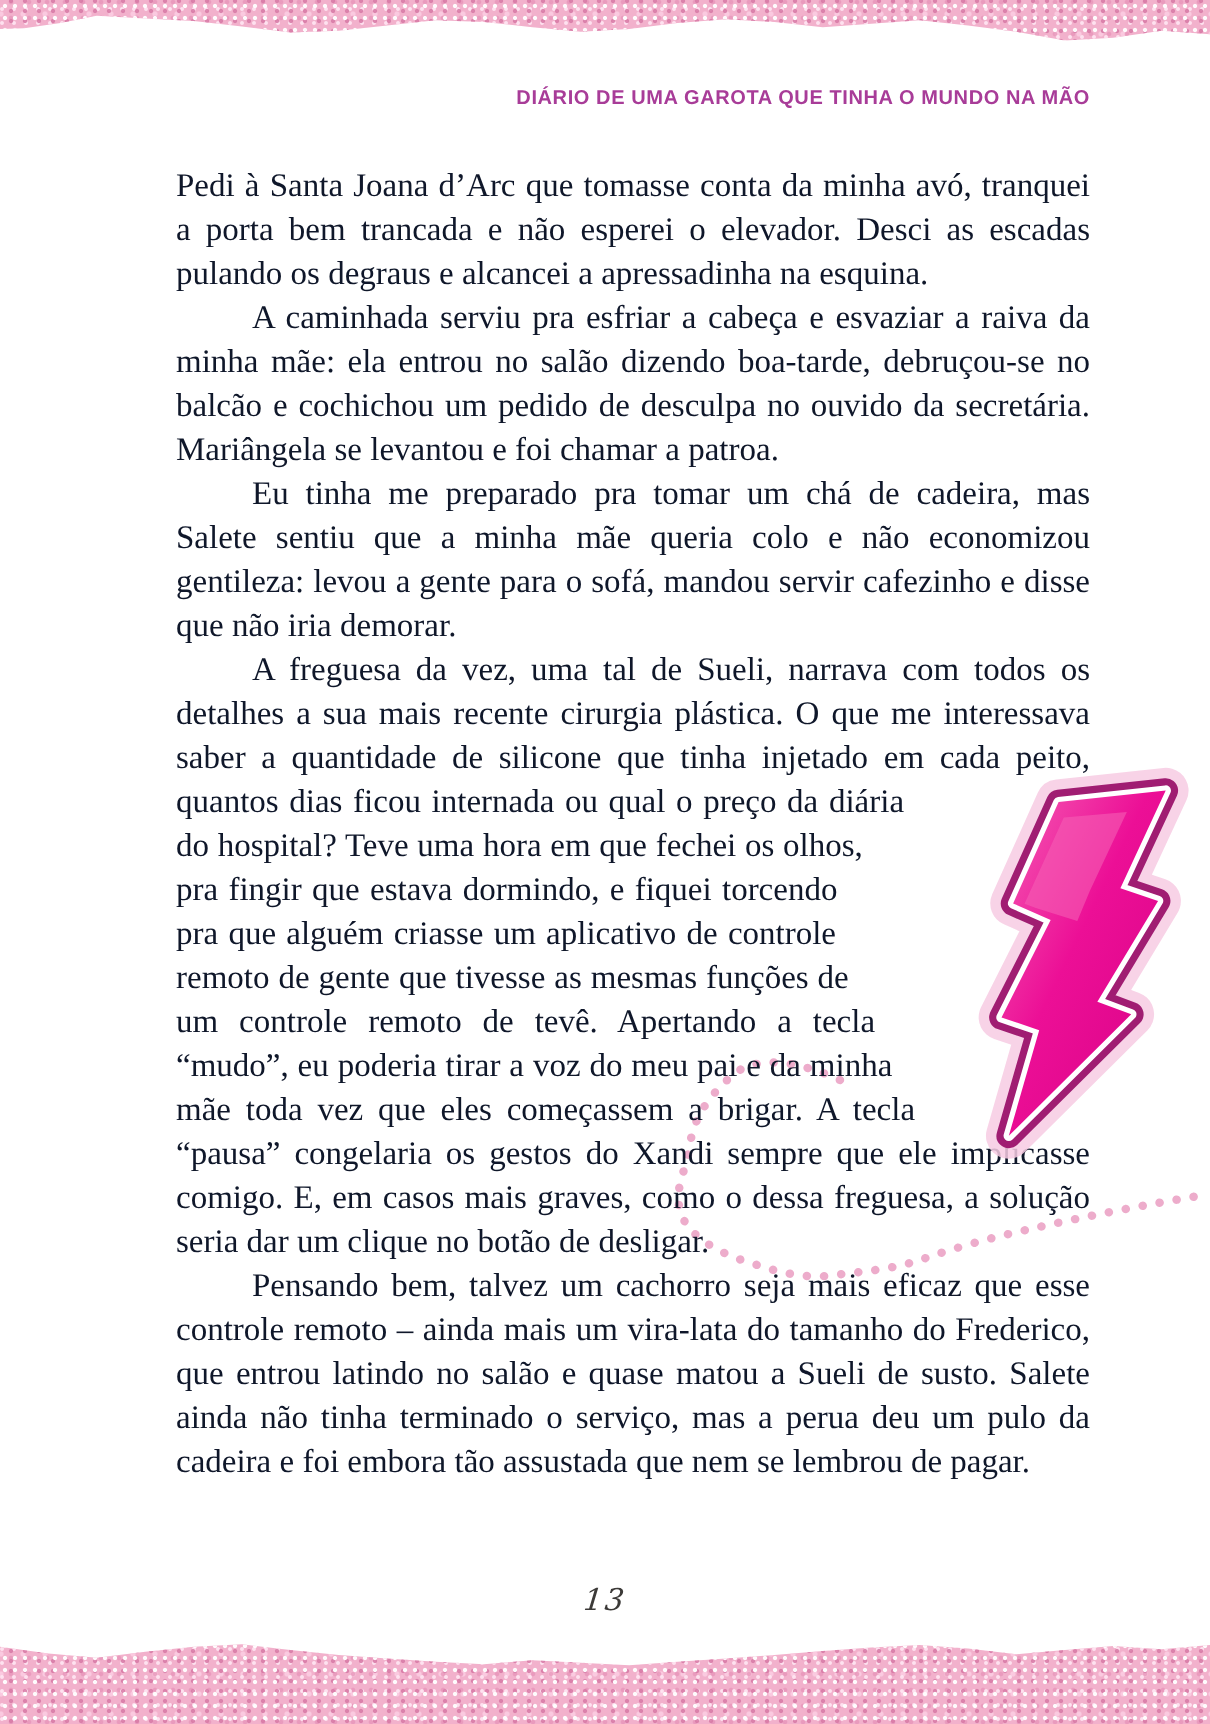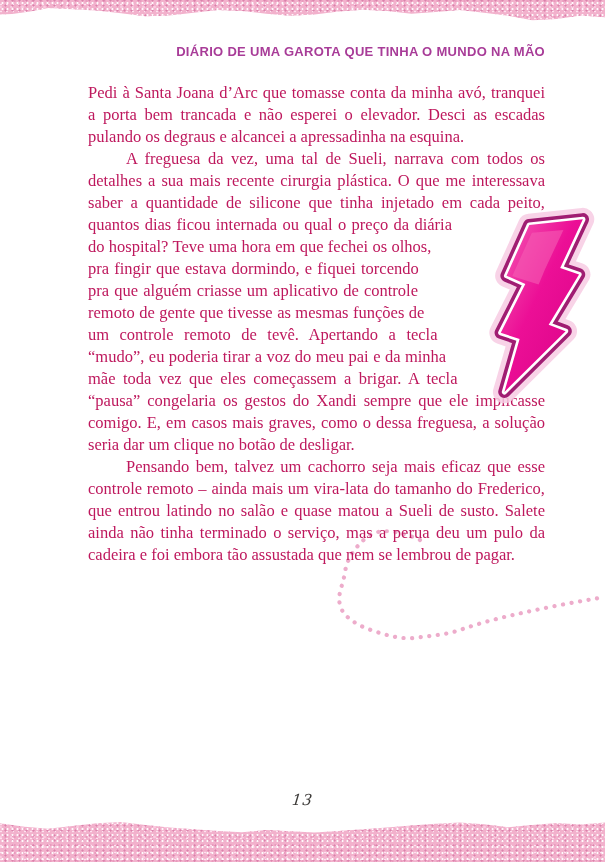--- a/index.html
+++ b/index.html
@@ -27,28 +27,28 @@
     clip-path:polygon(0 0,100% 0,100% 78%,96% 70%,92% 86%,88% 92%,84% 72%,80% 58%,76% 46%,72% 54%,68% 62%,64% 50%,60% 44%,56% 52%,52% 66%,48% 72%,44% 62%,40% 50%,36% 46%,32% 58%,28% 70%,24% 74%,20% 60%,16% 48%,12% 42%,8% 36%,5% 52%,2% 64%,0 66%);
   }
   .strip-bottom{
     position:absolute;bottom:0;left:0;width:605px;height:42px;
     clip-path:polygon(0 8%,4% 16%,8% 21%,12% 14%,16% 8%,20% 5%,24% 12%,28% 18%,32% 22%,36% 26%,40% 29%,44% 24%,48% 27%,52% 30%,56% 26%,60% 22%,64% 18%,68% 13%,72% 9%,76% 6%,80% 10%,84% 17%,88% 12%,92% 7%,96% 11%,100% 6%,100% 100%,0 100%);
   }
   
   .running-head{
     position:absolute;top:44px;right:60px;
     font-family:"Liberation Sans", sans-serif;
-    font-weight:bold;font-size:13px;letter-spacing:0.3px;
+    font-weight:bold;font-size:10px;letter-spacing:0.3px;
     color:#a83c98;
     margin-left:36px;
   }
   
   .body-text{
     position:absolute;top:82px;left:88px;width:457px;
-    font-size:16.5px;line-height:22px;color:#be185d;
+    font-size:16.5px;line-height:22px;color:#0f172a;
     text-align:justify;
     z-index:1;
   }
   .para{margin:0;padding:0;}
   .para + .para{text-indent:38px;}
   
   .bolt-float{
     float:right;
     width:190px;height:262px;
     margin-right:-58px;
@@ -76,20 +76,22 @@
   <div class="strip-top glitter"></div>
 
   <div class="running-head">DIÁRIO DE UMA GAROTA QUE TINHA O MUNDO NA MÃO</div>
 
   <svg class="dots-svg" viewBox="0 0 340 140">
     <path d="M 152,28 C 130,18 110,16 99,25 C 86,36 79,47 77,60 C 75,74 69,82 72,93 C 75,106 92,115 109,120 C 121,124 133,127 145,126 C 161,124 177,123 192,118 C 209,112 227,107 245,103 C 275,96 307,90 337,85" fill="none" stroke="#edaccb" stroke-width="4.2" stroke-dasharray="0.1 8.5" stroke-linecap="round"></path>
   </svg>
 
   <div class="body-text">
     <p class="para">Pedi à Santa Joana d’Arc que tomasse conta da minha avó, tranquei a porta bem trancada e não esperei o elevador. Desci as escadas pulando os degraus e alcancei a apressadinha na esquina.</p>
+    <p class="para">A caminhada serviu pra esfriar a cabeça e esvaziar a raiva da minha mãe: ela entrou no salão dizendo boa-tarde, debruçou-se no balcão e cochichou um pedido de desculpa no ouvido da secretária. Mariângela se levantou e foi chamar a patroa.</p>
+    <p class="para">Eu tinha me preparado pra tomar um chá de cadeira, mas Salete sentiu que a minha mãe queria colo e não economizou gentileza: levou a gente para o sofá, mandou servir cafezinho e disse que não iria demorar.</p>
     <p class="para">
       <span class="bolt-float">
         <svg viewBox="0 0 130 210">
           <defs>
             <linearGradient id="boltGrad" x1="0" y1="0" x2="1" y2="1">
               <stop offset="0" stop-color="#f55db4"></stop>
               <stop offset="0.45" stop-color="#ec0f96"></stop>
               <stop offset="1" stop-color="#d90287"></stop>
             </linearGradient>
           </defs>

